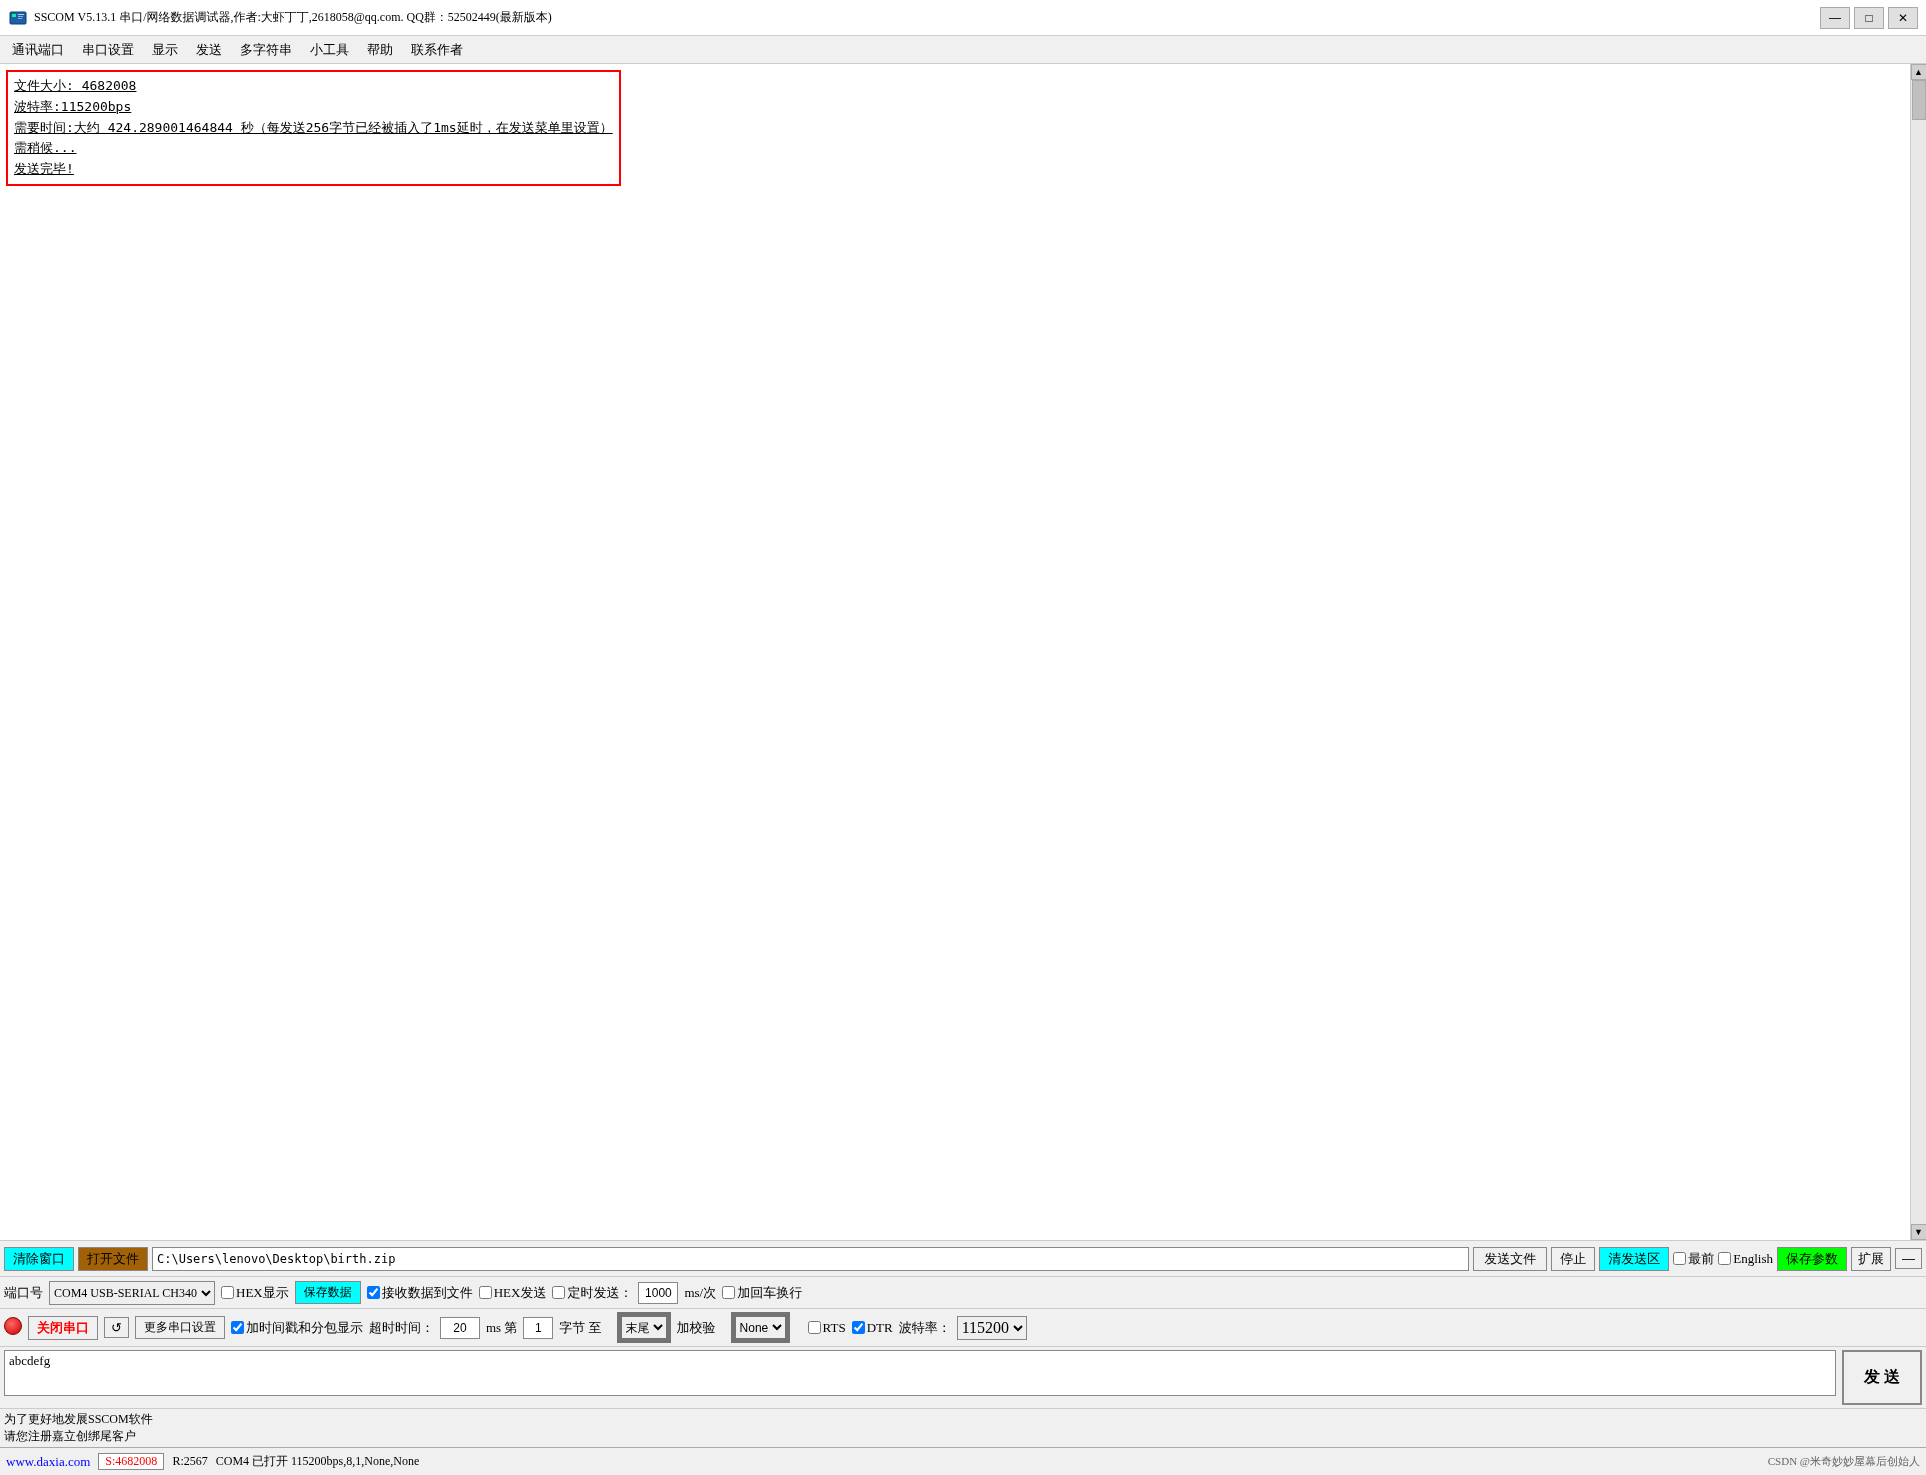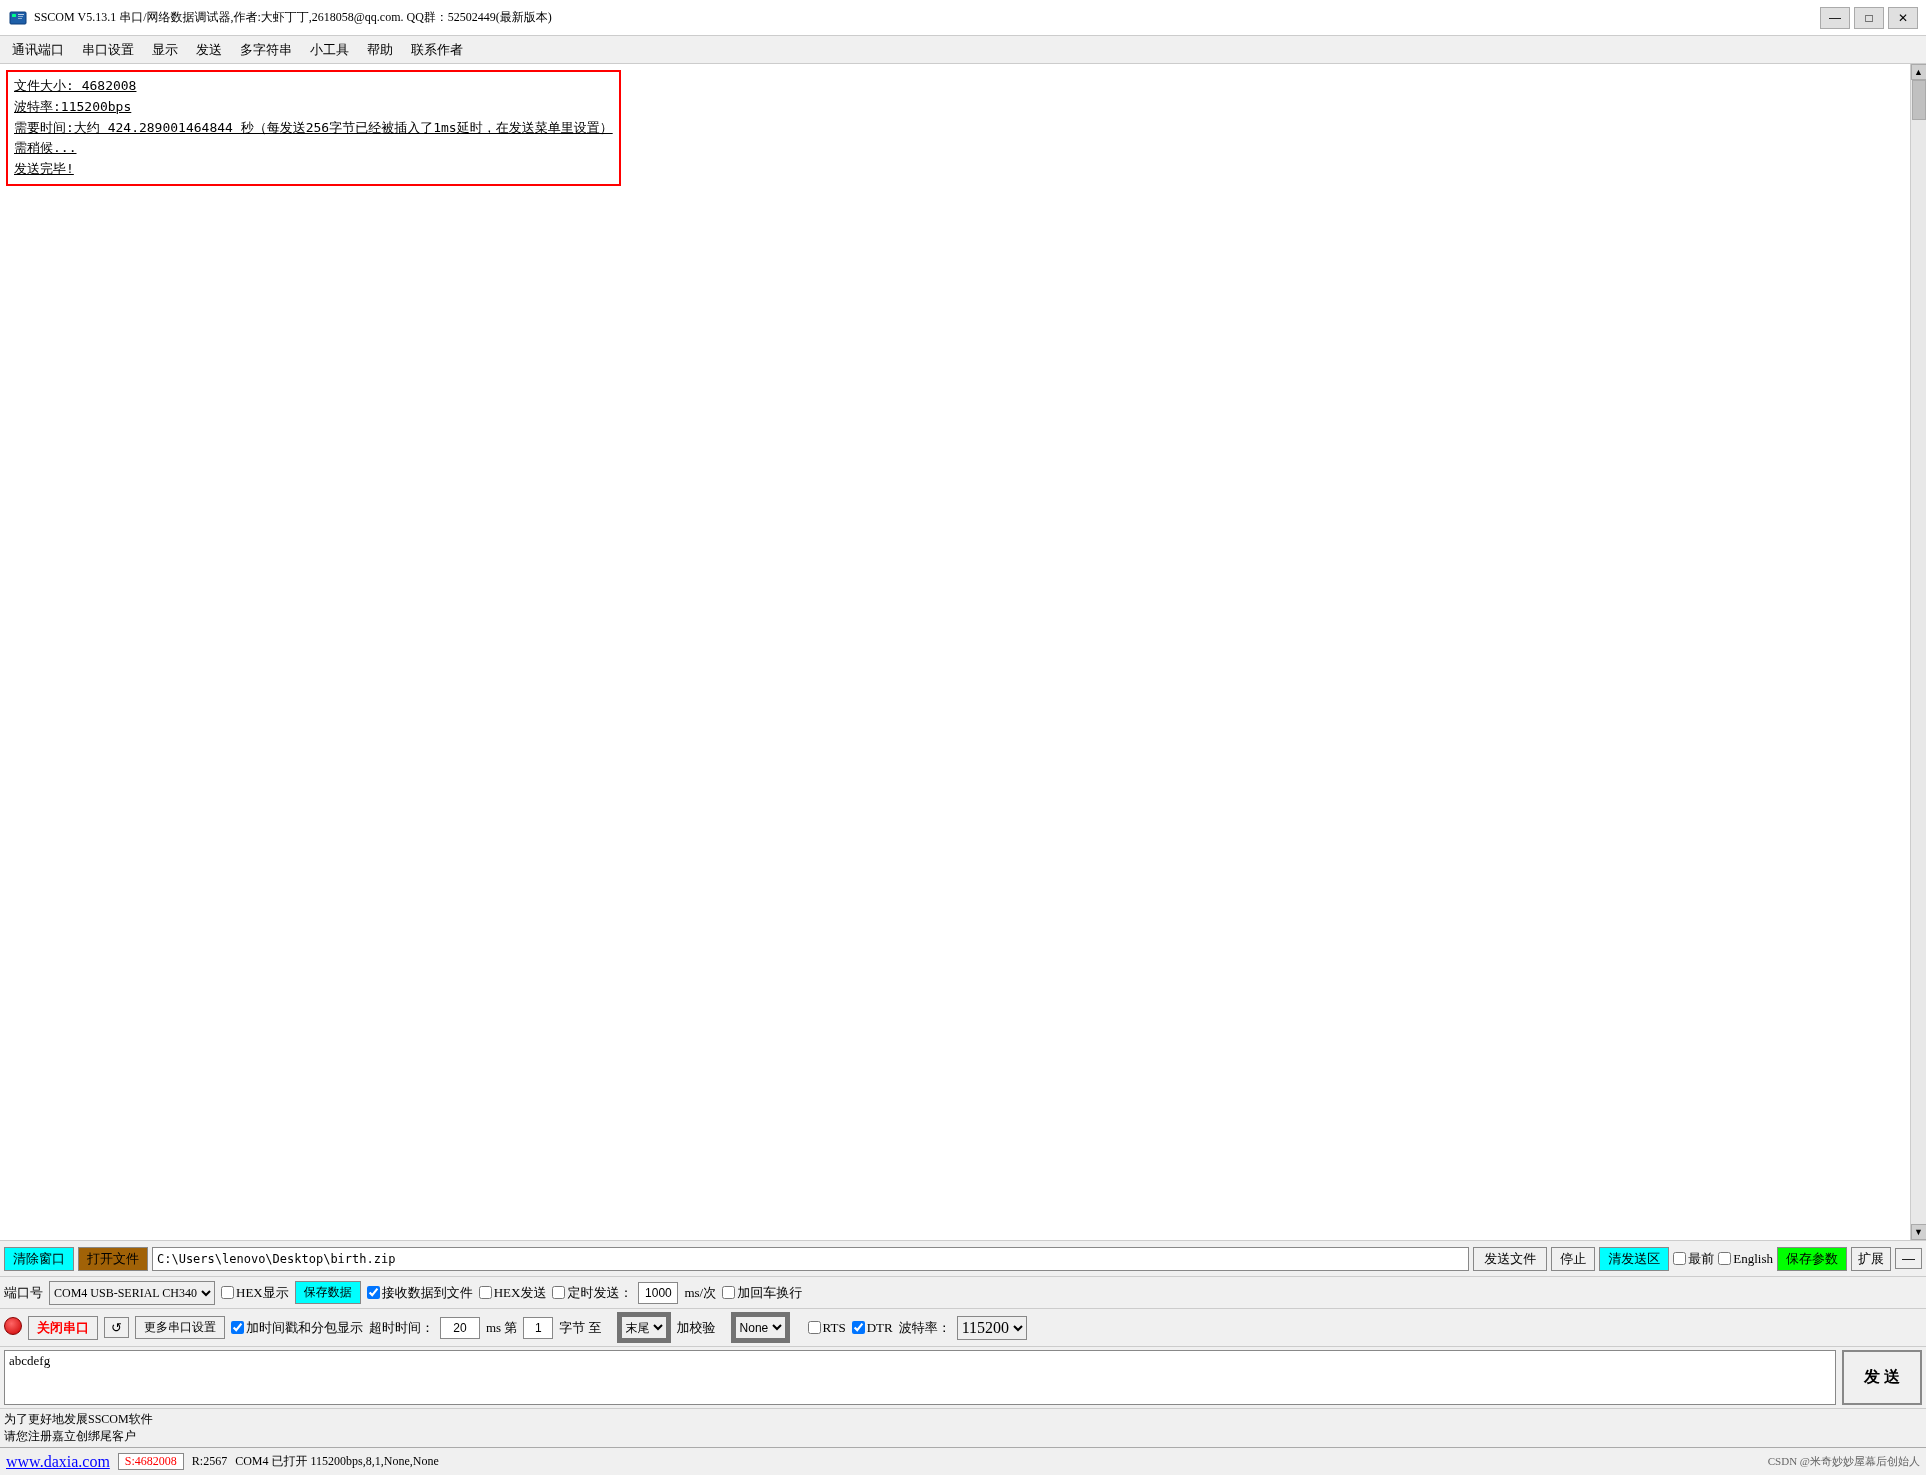--- a/index.html
+++ b/index.html
@@ -322,21 +322,21 @@
       display: flex;
       align-items: flex-start;
       padding: 3px 4px;
       gap: 6px;
       border-bottom: 1px solid #ccc;
       background: #f0f0f0;
       min-height: 60px;
     }
     .send-text-area {
       flex: 1;
-      height: 55px;
+      height: 46px;
       border: 1px solid #888;
       font-size: 13px;
       padding: 2px 4px;
       font-family: "SimSun", "宋体", serif;
       resize: none;
     }
     .btn-send-main {
       background: #f0f0f0;
       border: 2px solid #888;
       padding: 8px 20px;
@@ -367,22 +367,21 @@
       display: flex;
       align-items: center;
       background: #f0f0f0;
       border-top: 1px solid #aaa;
       padding: 2px 6px;
       gap: 8px;
       min-height: 28px;
     }
     .status-link {
       color: #0000ff;
-      text-decoration: underline;
-      font-size: 16px;
+      font-size: 13px;
       cursor: pointer;
     }
     .status-badge {
       border: 1px solid #888;
       padding: 0 6px;
       font-size: 12px;
       background: #fff;
       color: #ff0000;
     }
     .status-text {

